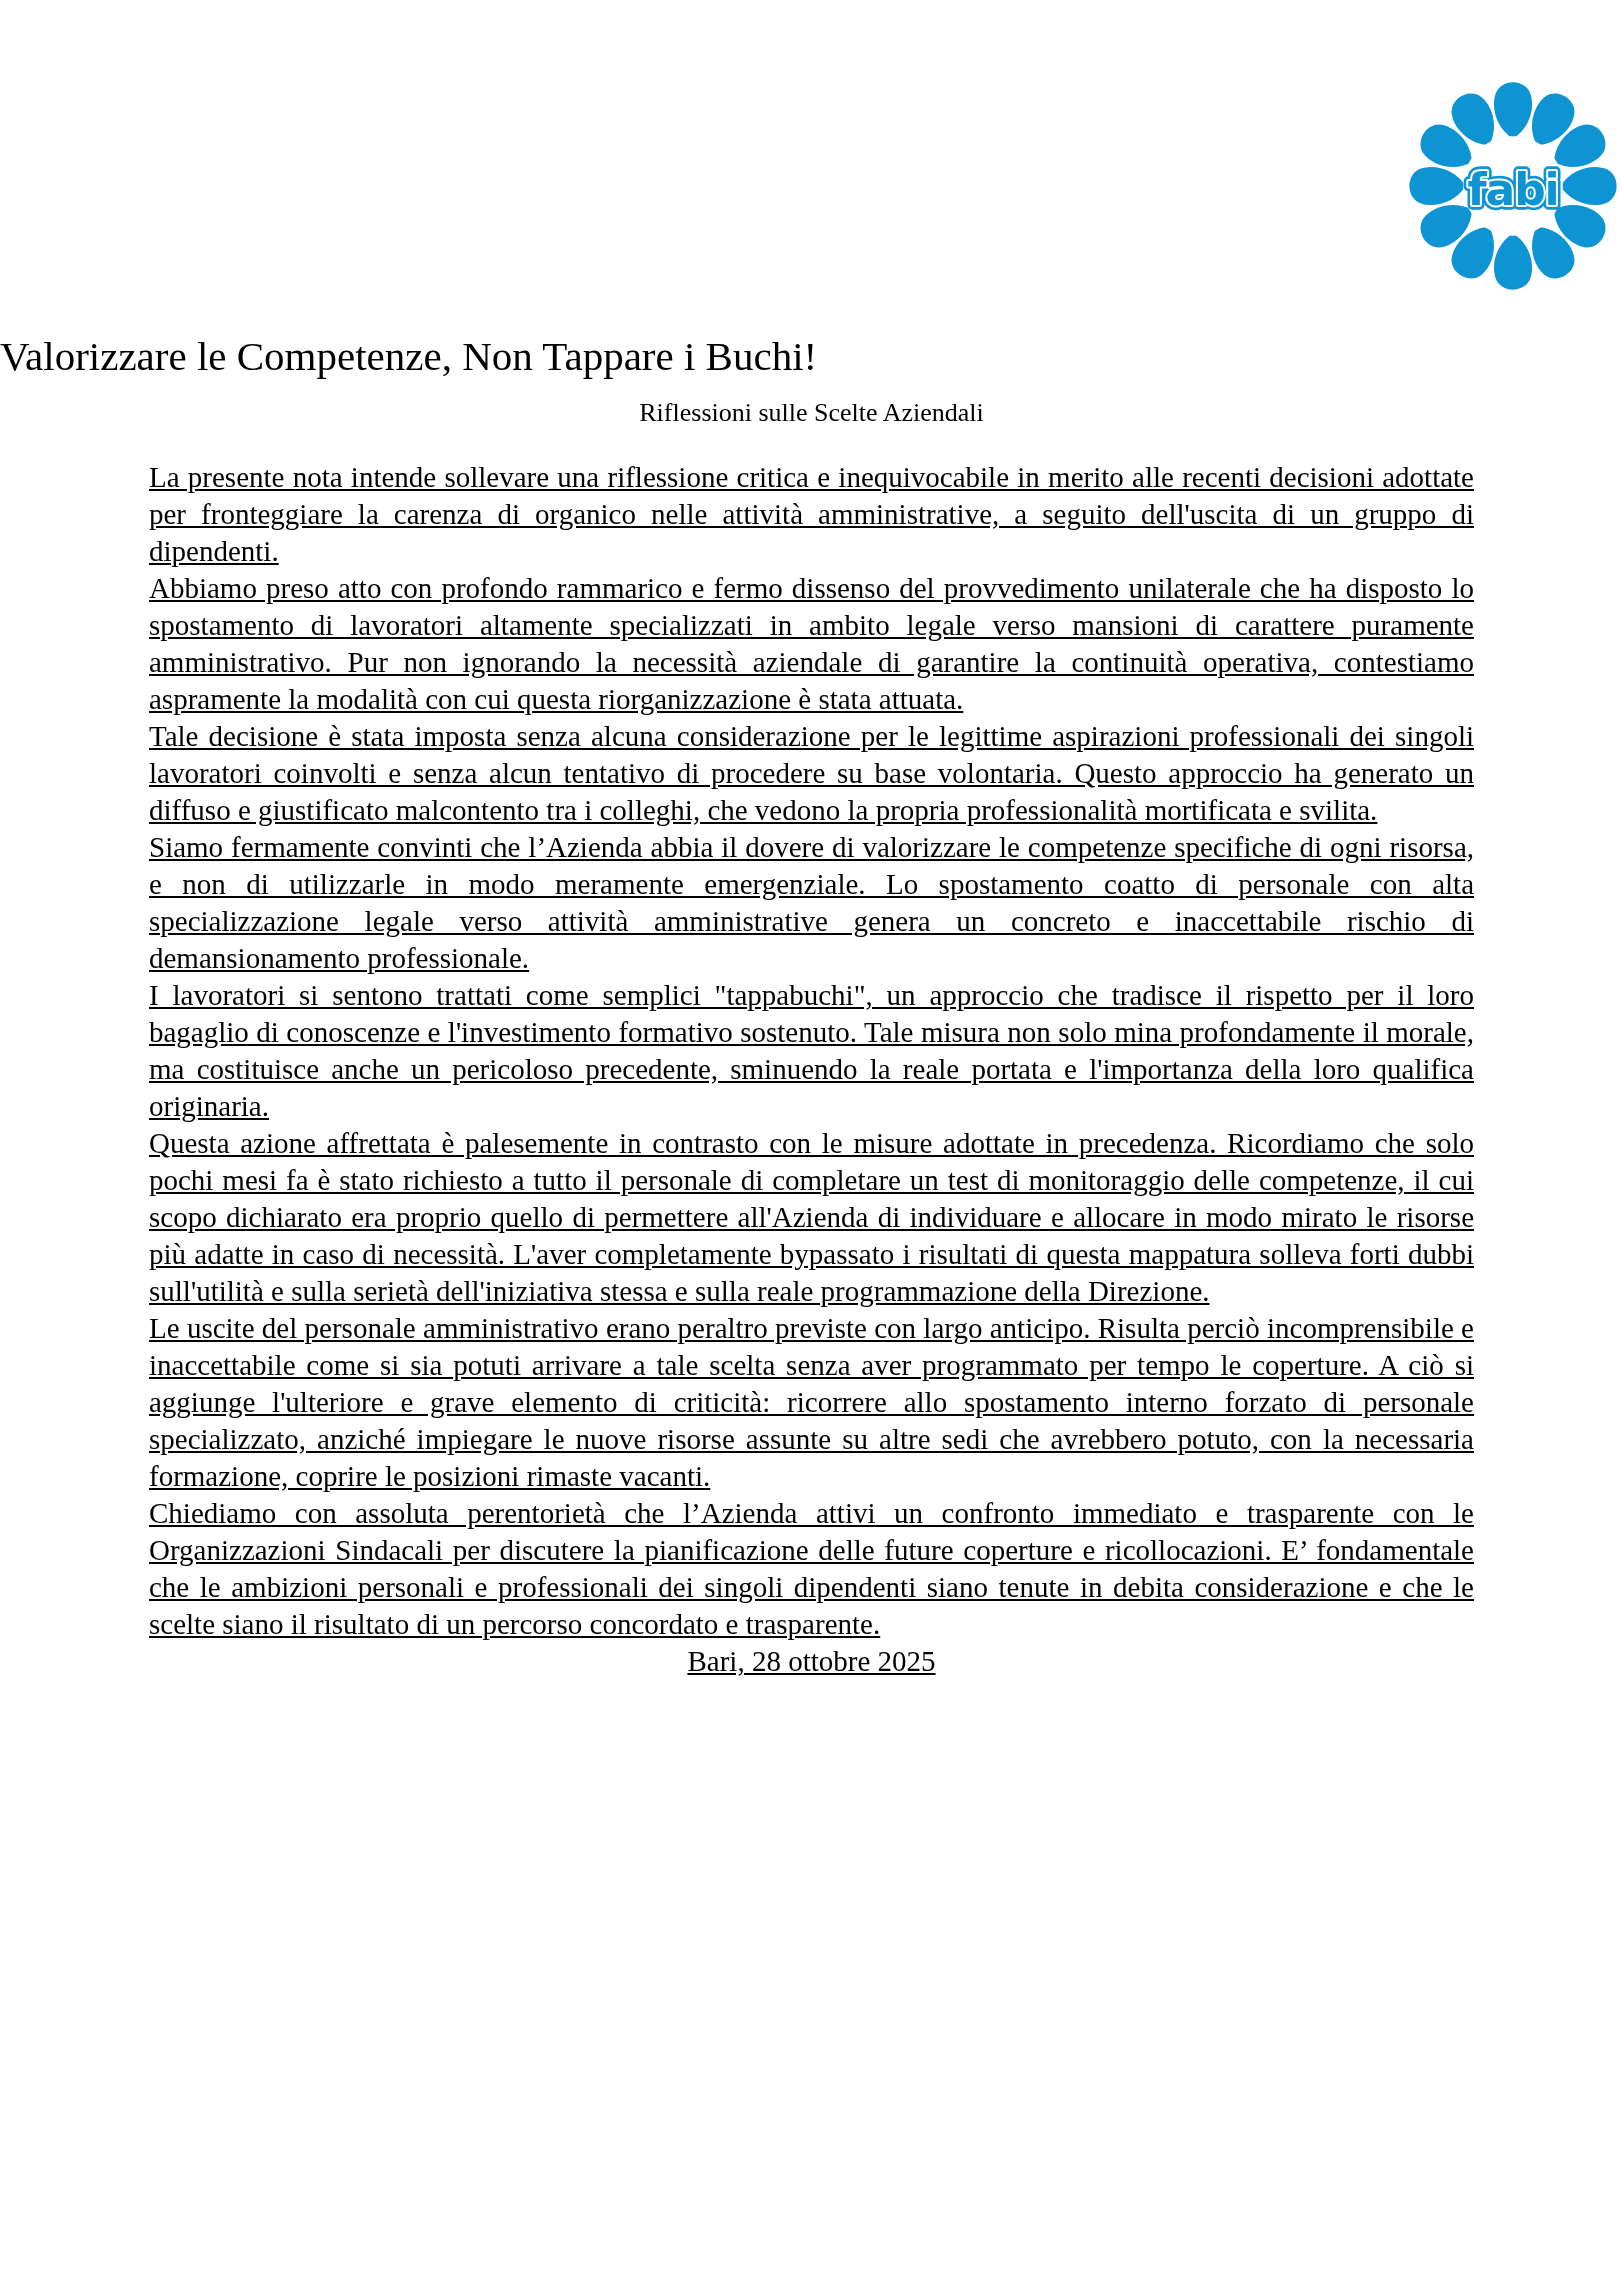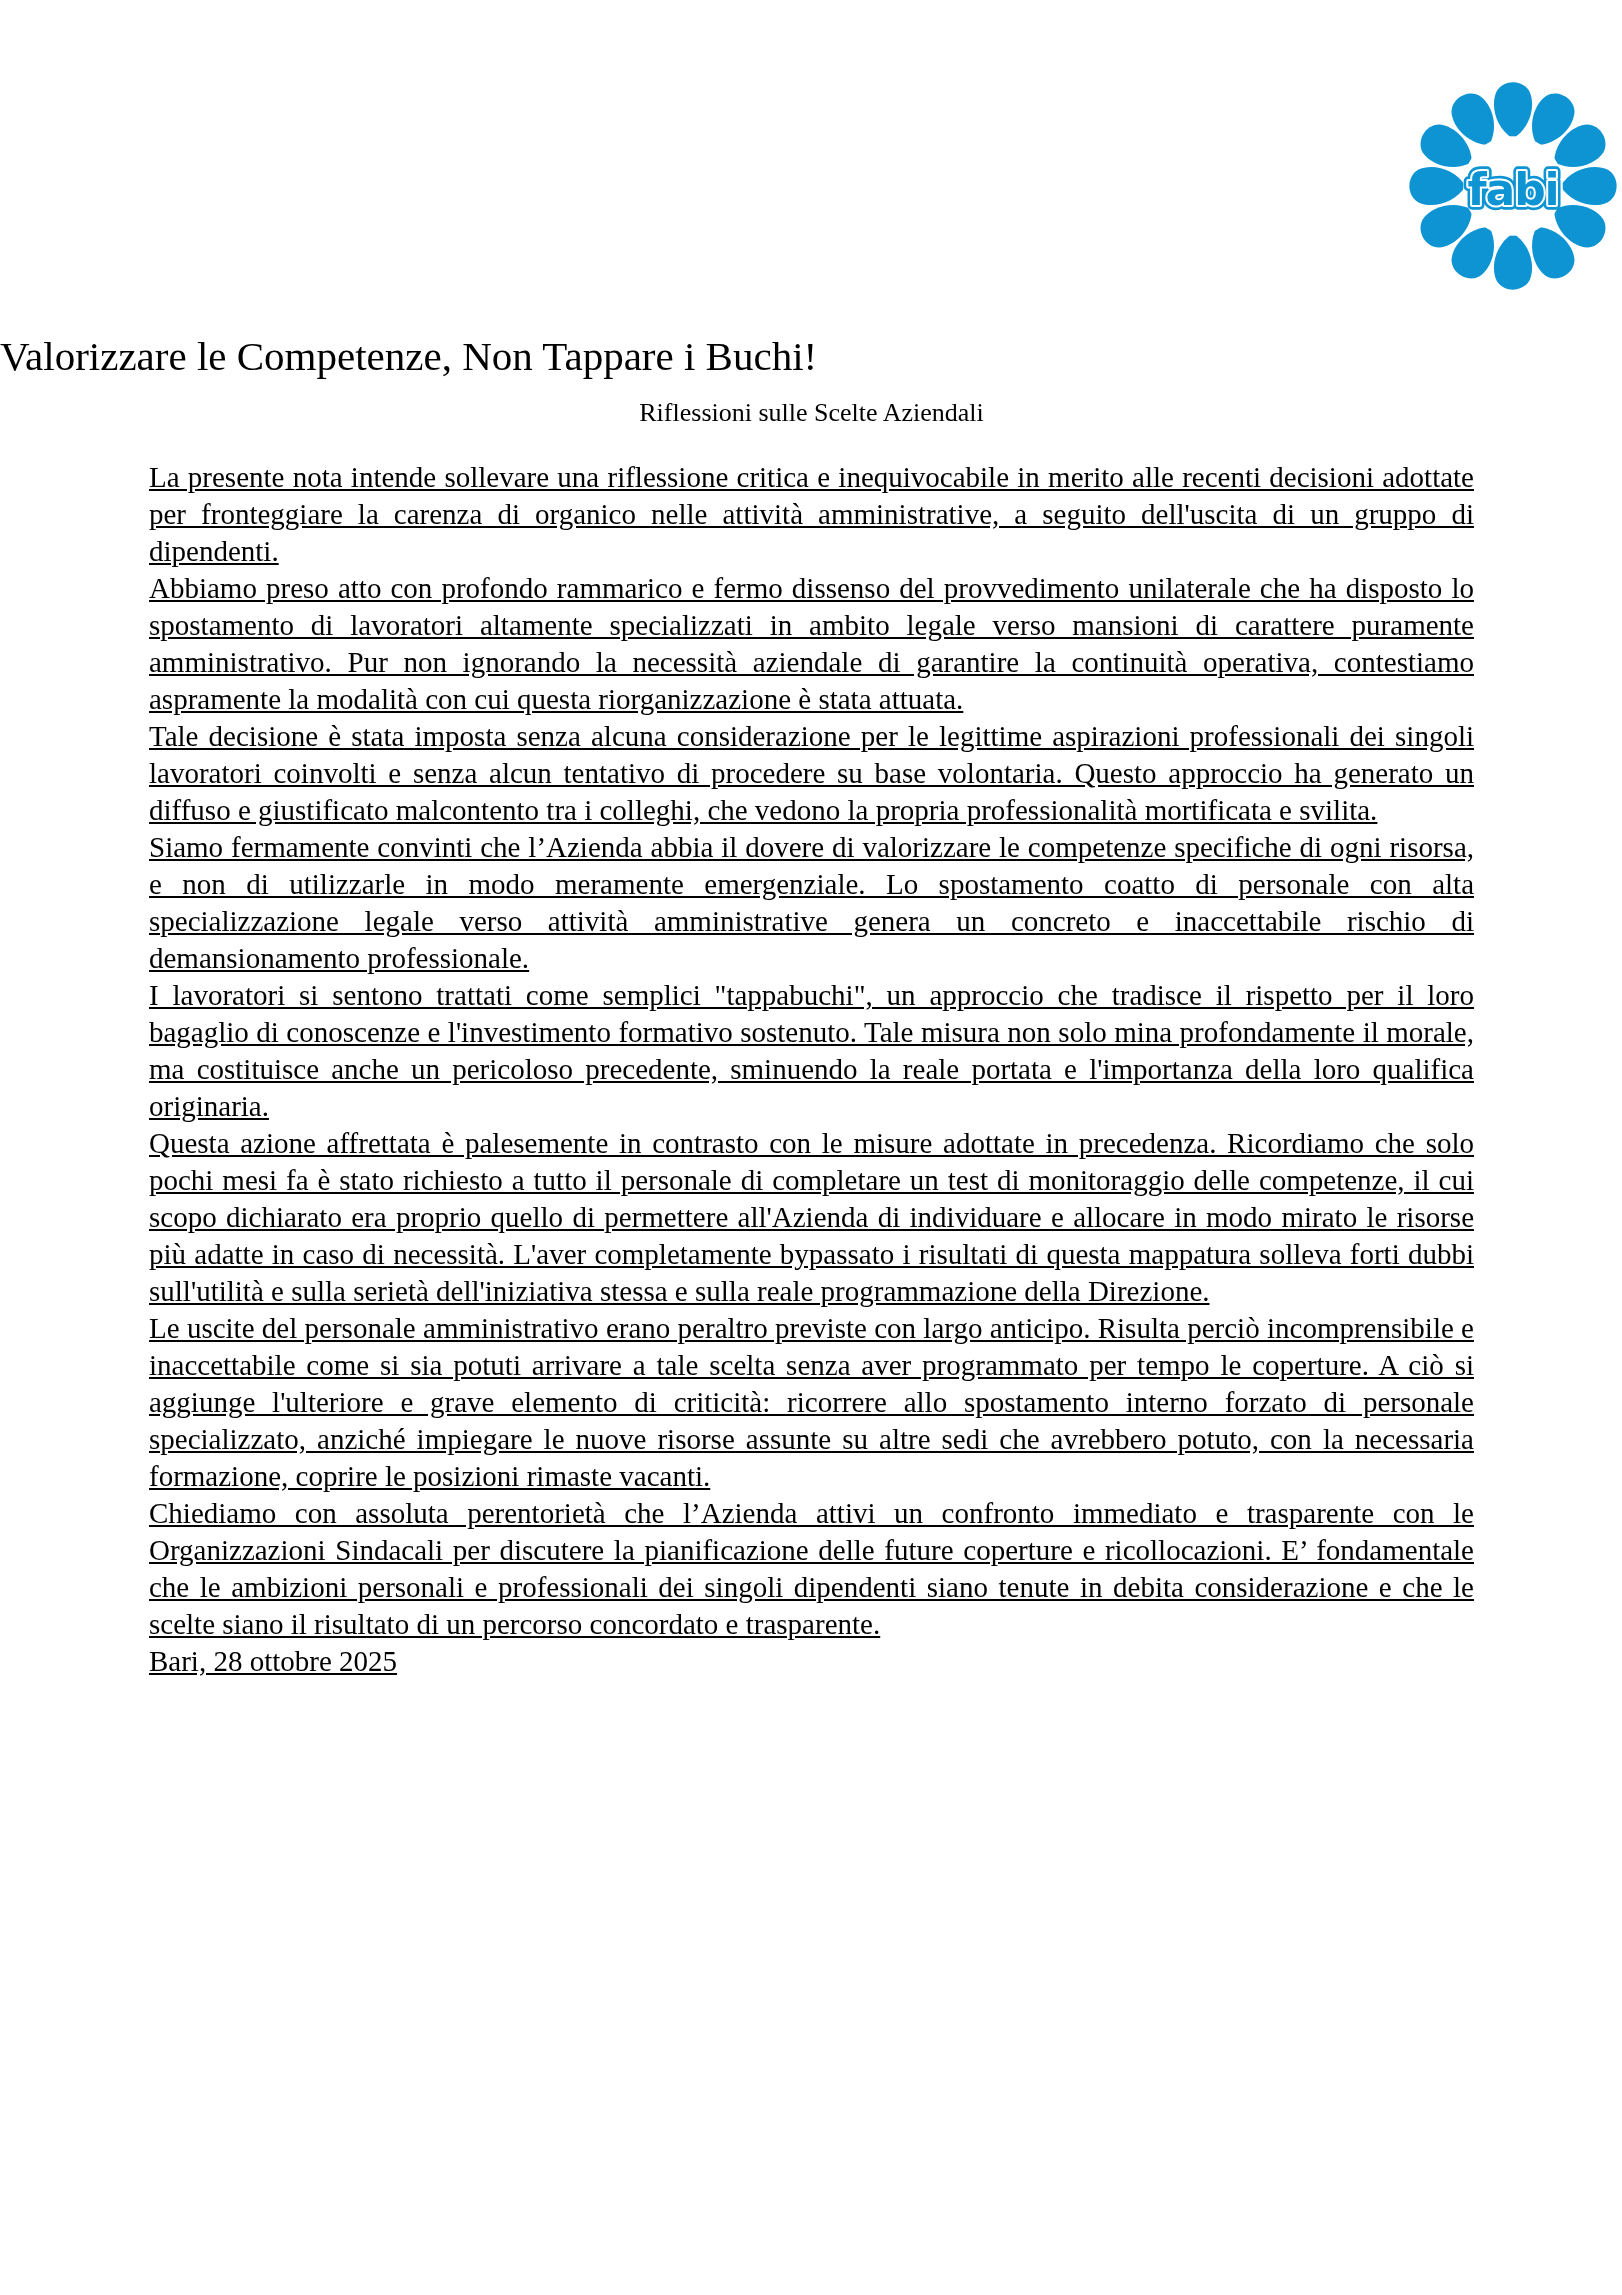--- a/index.html
+++ b/index.html
@@ -30,21 +30,21 @@
     line-height: 33px;
     font-weight: 400;
   }
   .body-text {
     margin: 30px 149px 0 149px;
     font-size: 29px;
     line-height: 37px;
     text-align: justify;
   }
   .body-text p { margin: 0; text-decoration: underline; }
-  .date-line { text-align: left; }
+  .date-line { text-align: center; }
   .signature {
     margin-top: 55px;
     margin-left: 815px;
     width: 674px;
     text-align: center;
     font-size: 29px;
     line-height: 43px;
   }
   .fabi-text {
     font-family: "DejaVu Sans", sans-serif;

